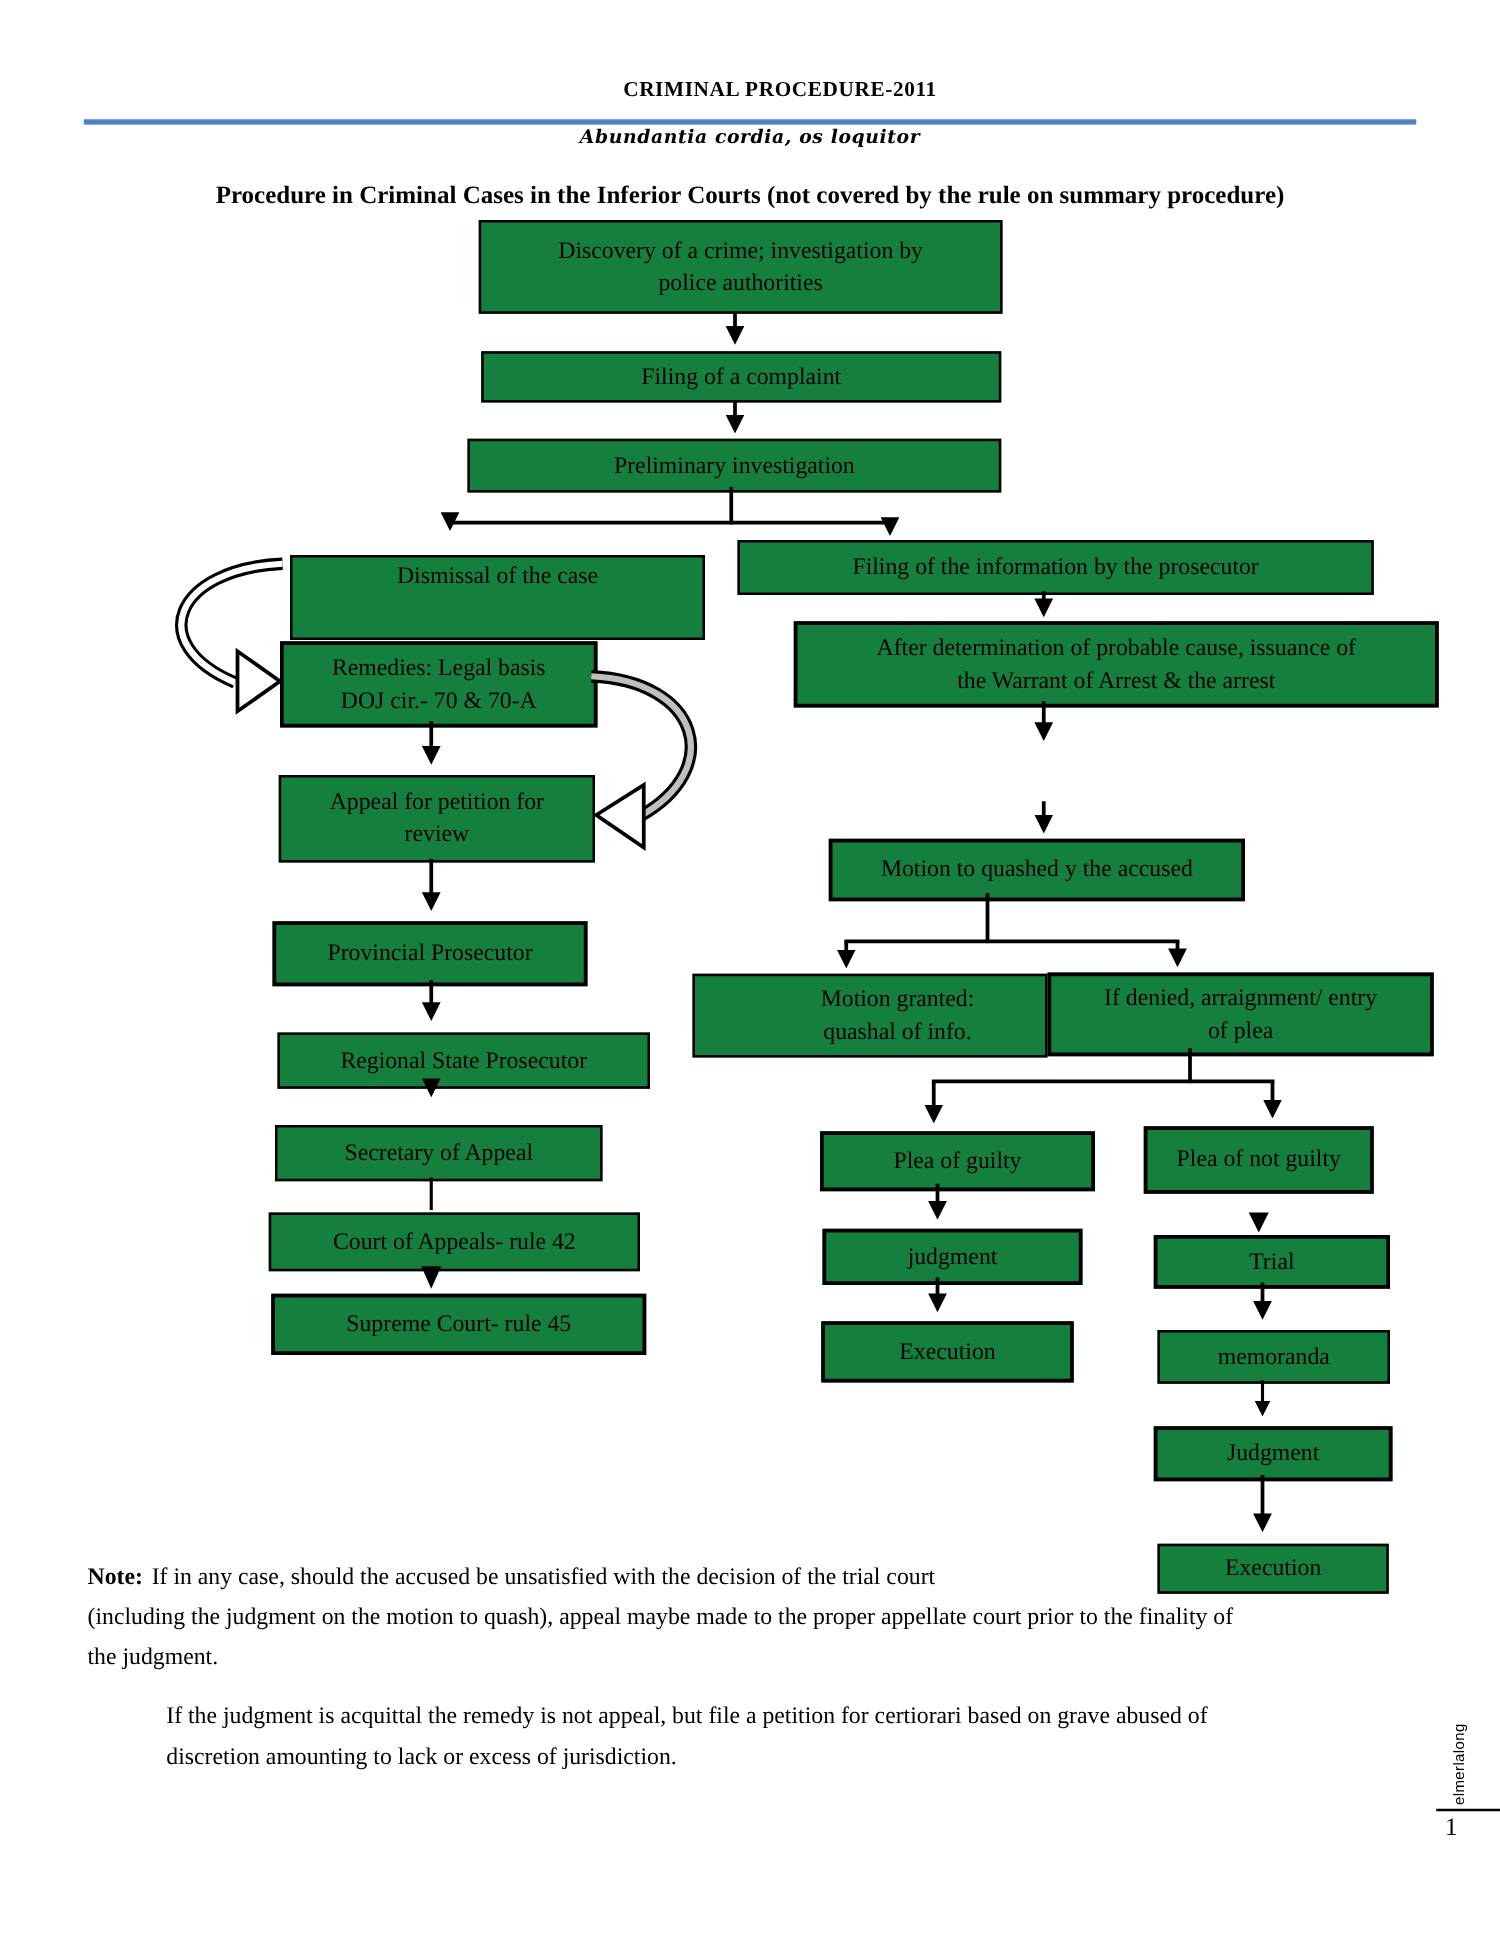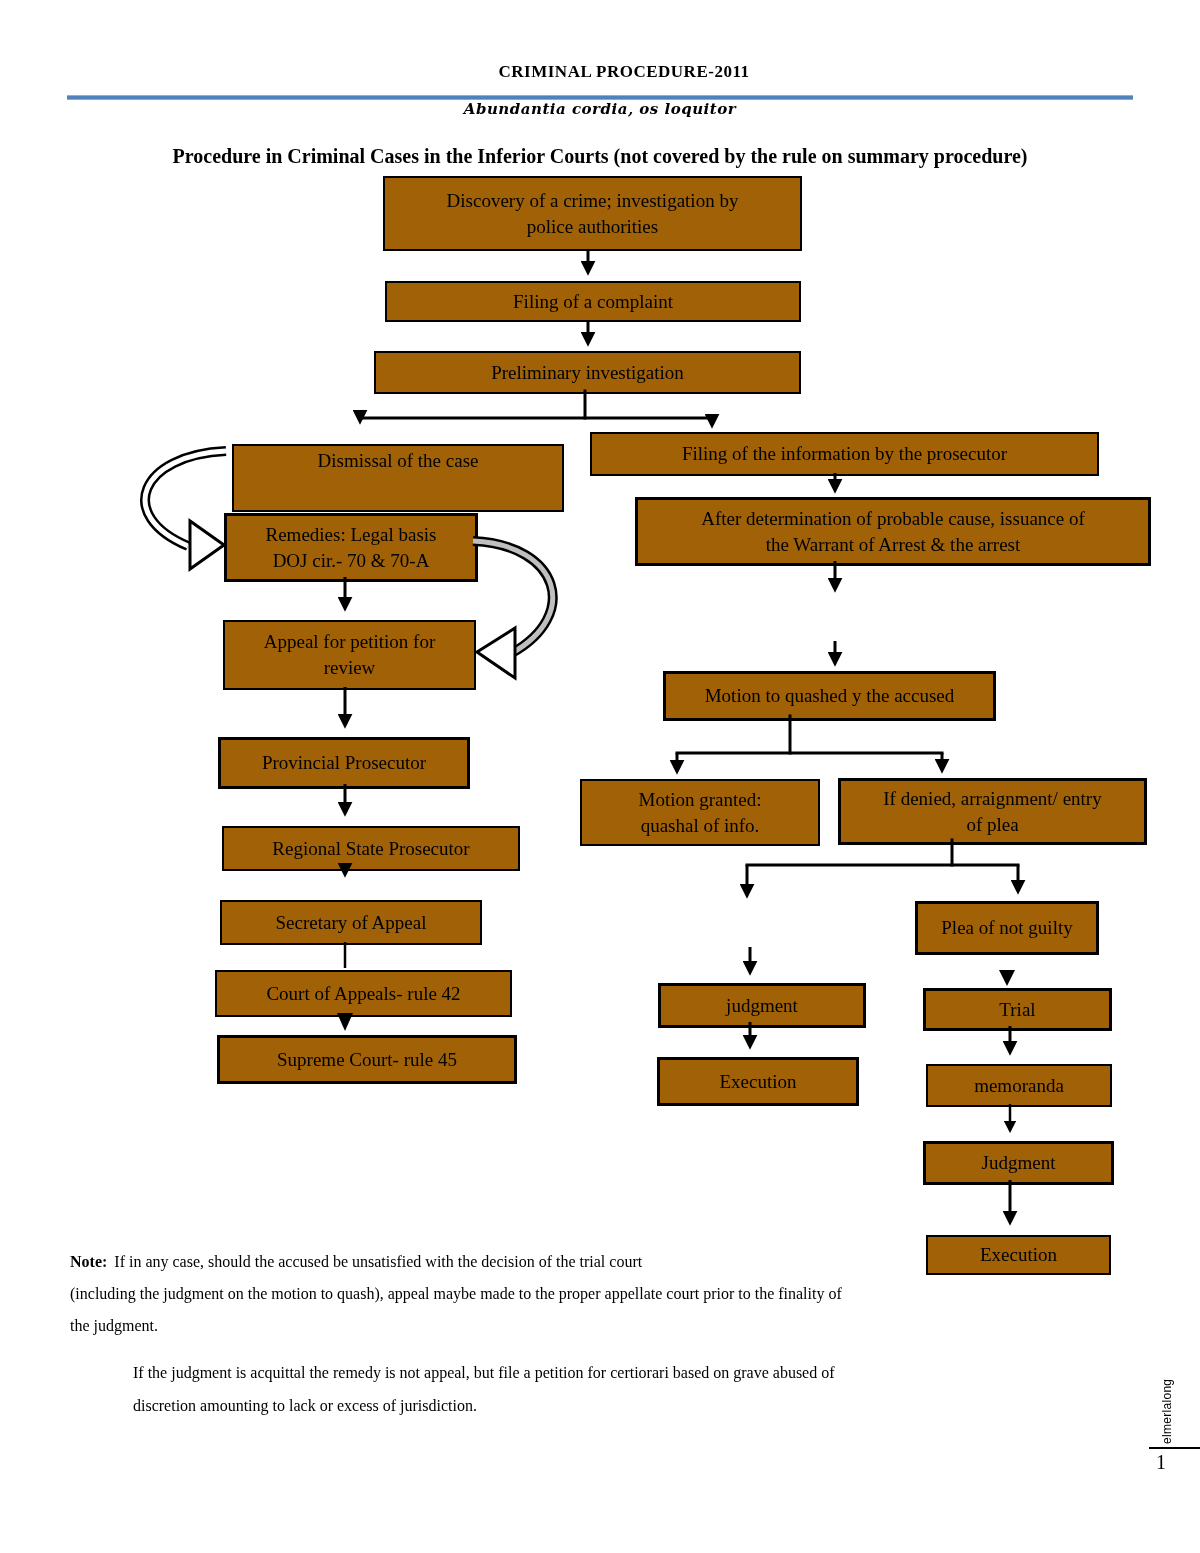--- a/index.html
+++ b/index.html
@@ -7,28 +7,28 @@
         font-family:"Liberation Serif",serif;color:#000;}
   .hdr-title{position:absolute;top:62px;left:0;width:1200px;text-align:center;
              font-size:17px;font-weight:bold;letter-spacing:.5px;padding-left:24px;}
   .hdr-rule{position:absolute;top:95px;left:67px;width:1066px;height:5px;
             background:linear-gradient(#aec6e4,#4f81bd 30%,#4f81bd 75%,#aec6e4);}
   .hdr-motto{position:absolute;top:100px;left:0;width:1200px;text-align:center;
              font-family:"DejaVu Serif",serif;font-style:italic;font-weight:bold;
              font-size:15px;letter-spacing:.5px;}
   .page-title{position:absolute;top:145px;left:0;width:1200px;text-align:center;
               font-size:20px;font-weight:bold;}
-  .box{position:absolute;background:#a16207;border:2px solid #000;z-index:1;
+  .box{position:absolute;background:#15803d;border:2px solid #000;z-index:1;
        display:flex;flex-direction:column;justify-content:center;align-items:center;
        text-align:center;font-size:19px;line-height:1.35;}
   .b3{border-width:3px;}
   .top-align{justify-content:flex-start;padding-top:2px;}
   .ln{display:block;}
   svg.overlay{position:absolute;left:0;top:0;z-index:2;pointer-events:none;}
-  .note{position:absolute;font-size:16px;line-height:32px;}
+  .note{position:absolute;font-size:19px;line-height:32px;}
   .note b{margin-right:7px;}
   .watermark{position:absolute;left:1160px;top:1366px;height:78px;
              writing-mode:vertical-rl;transform:rotate(180deg);
              font-family:"Liberation Sans",sans-serif;font-size:12px;letter-spacing:.3px;}
   .foot-rule{position:absolute;left:1149px;top:1447px;width:51px;border-top:2px solid #000;}
   .page-num{position:absolute;left:1156px;top:1451px;font-size:20px;}
 </style>
 </head>
 <body>
 
@@ -78,27 +78,30 @@
   </div>
   <div class="box" style="left:220px;top:900px;width:258px;height:41px;">
     <span class="ln">Secretary of Appeal</span>
   </div>
   <div class="box" style="left:215px;top:970px;width:293px;height:43px;">
     <span class="ln">Court of Appeals- rule 42</span>
   </div>
   <div class="box b3" style="left:217px;top:1035px;width:294px;height:43px;">
     <span class="ln">Supreme Court- rule 45</span>
   </div>
-  <div class="box" style="left:580px;top:779px;width:236px;height:63px;">
+  <div class="box" style="left:554px;top:779px;width:236px;height:63px;padding-left:44px;">
     <span class="ln">Motion granted:</span>
     <span class="ln">quashal of info.</span>
   </div>
   <div class="box b3" style="left:838px;top:778px;width:303px;height:61px;">
     <span class="ln">If denied, arraignment/ entry</span>
     <span class="ln">of plea</span>
+  </div>
+  <div class="box b3" style="left:656px;top:905px;width:214px;height:42px;">
+    <span class="ln">Plea of guilty</span>
   </div>
   <div class="box b3" style="left:915px;top:901px;width:178px;height:48px;">
     <span class="ln">Plea of not guilty</span>
   </div>
   <div class="box b3" style="left:658px;top:983px;width:202px;height:39px;">
     <span class="ln">judgment</span>
   </div>
   <div class="box b3" style="left:657px;top:1057px;width:196px;height:43px;">
     <span class="ln">Execution</span>
   </div>

